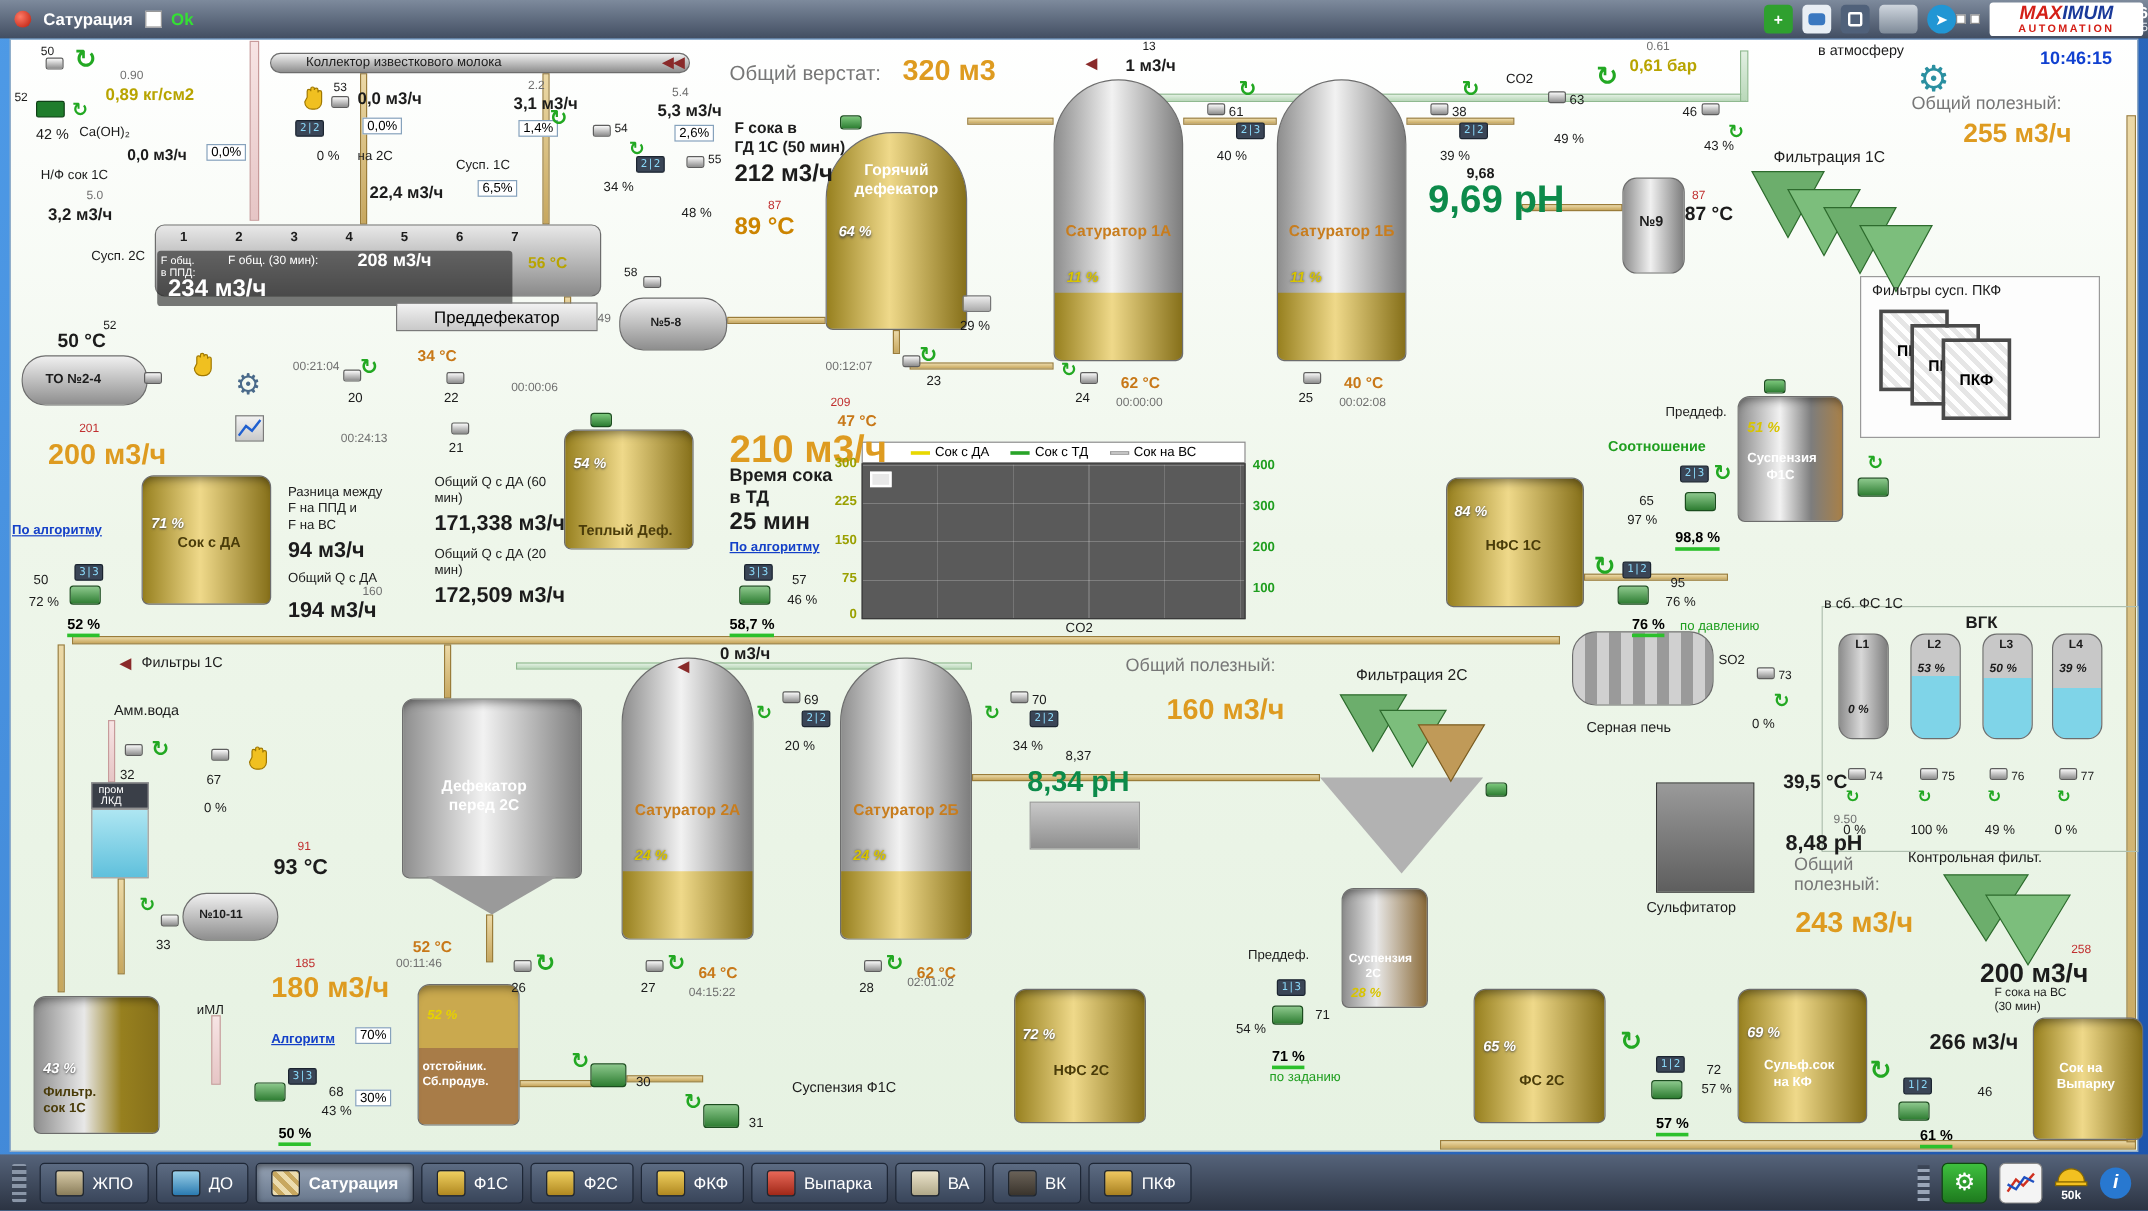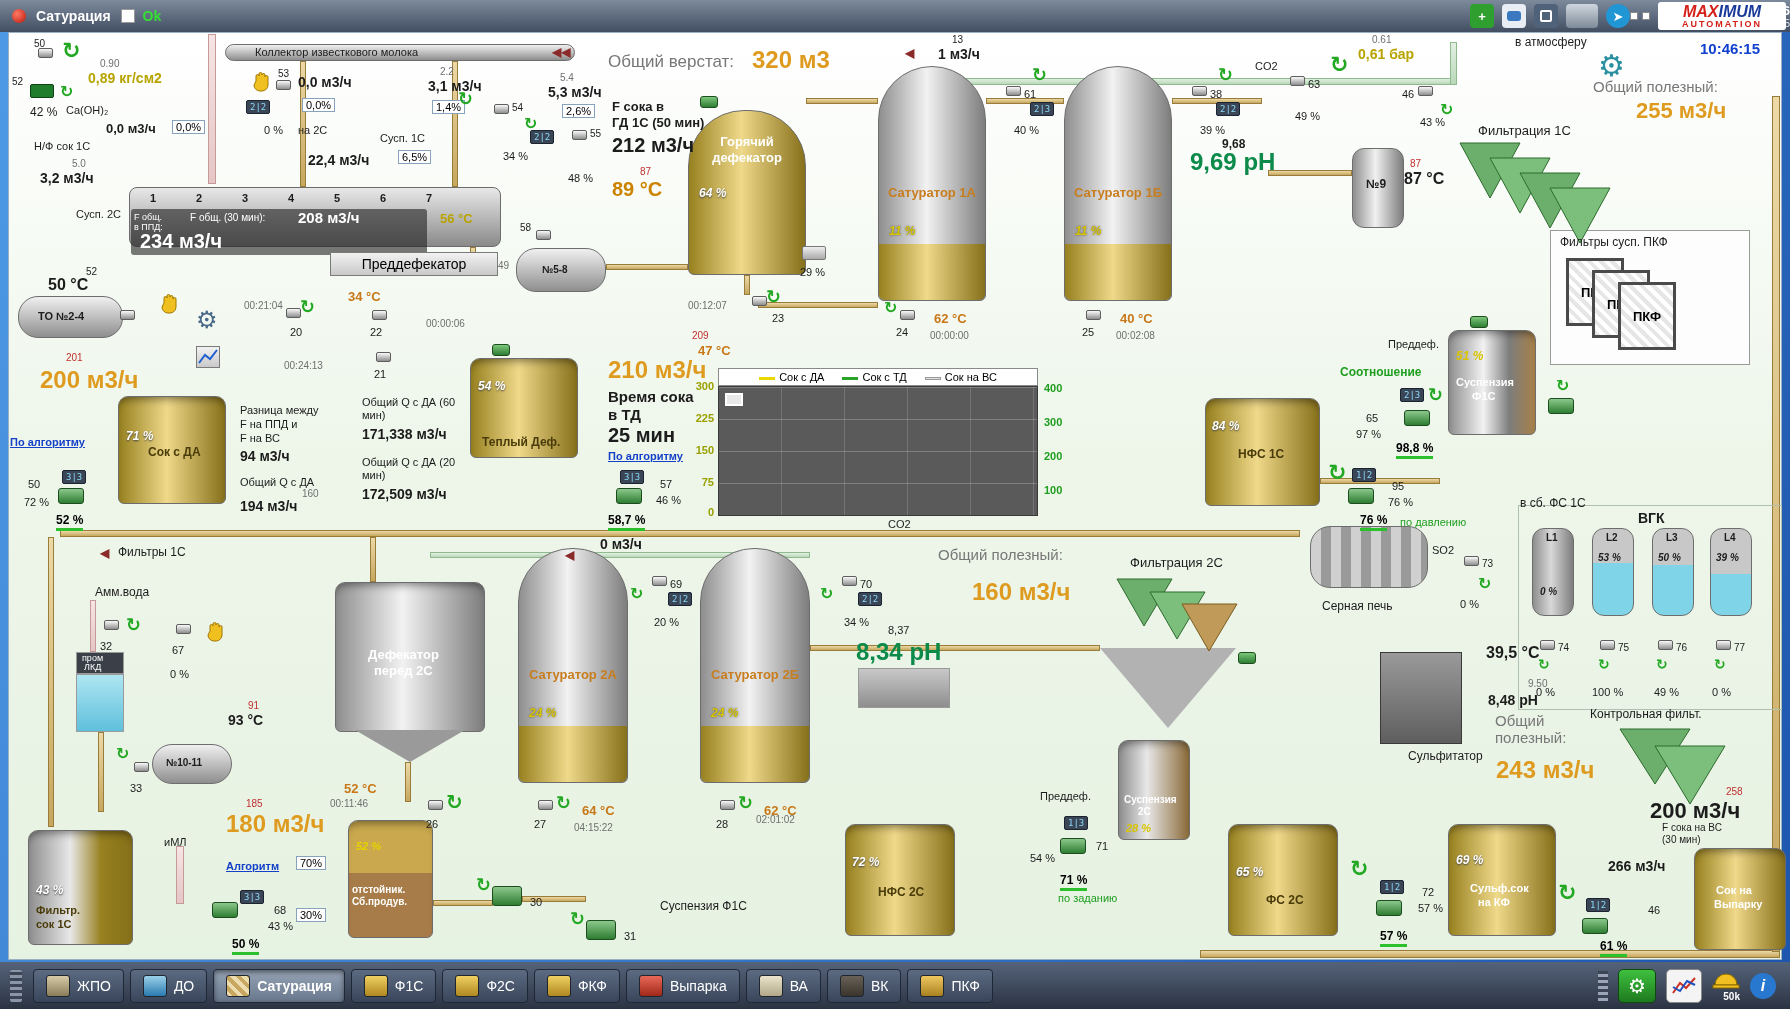--- a/index.html
+++ b/index.html
@@ -4,22 +4,22 @@
 <style>
 *{margin:0;padding:0;box-sizing:border-box}
 html,body{width:1790px;height:1009px;overflow:hidden}
 body{font-family:"Liberation Sans",sans-serif;background:linear-gradient(120deg,#4e9ae6,#1d55ad);position:relative}
 .titlebar{position:absolute;left:0;top:0;width:1790px;height:32px;background:linear-gradient(#7d8a9c,#424e62);display:flex;align-items:center;color:#fff;z-index:50}
 .canvas{position:absolute;left:8px;top:32px;width:1774px;height:928px;background:linear-gradient(#ffffff,#eef6ea 45%,#e6f2e2);border:1px solid #9ab0c4;z-index:1}
 .taskbar{position:absolute;left:0;bottom:0;width:1790px;height:47px;background:linear-gradient(#55637a,#2b3342);display:flex;align-items:center;z-index:50}
 .t{position:absolute;white-space:nowrap;line-height:1.15;font-size:12px;color:#1c1c1c;z-index:10}
 .b{font-weight:bold}.i{font-style:italic}
 .f9{font-size:9px}.f10{font-size:10px}.f11{font-size:11px}.f13{font-size:13px}.f14{font-size:14px}
-.f15{font-size:15px}.f16{font-size:16px}.f17{font-size:17px}.f18{font-size:14px}.f20{font-size:20px}
-.f22{font-size:22px}.f24{font-size:24px}.f26{font-size:24px}
+.f15{font-size:15px}.f16{font-size:16px}.f17{font-size:17px}.f18{font-size:18px}.f20{font-size:20px}
+.f22{font-size:22px}.f24{font-size:24px}.f26{font-size:32px}
 .org{color:#de9b20}.red{color:#c03030}.grn{color:#1f9e1f}.dgr{color:#0c8a4a}
 .gry{color:#6f6f6f}.ylw{color:#b8a400}.wht{color:#fff}.orng{color:#c87818}.dk{color:#4a3c0a}
 .lnk{color:#1440c8;font-weight:bold;text-decoration:underline;font-size:11px}
 .setg{color:#000;font-weight:bold;font-size:12px;border-bottom:3px solid #2cc02c}
 .inbox{position:absolute;background:#fff;border:1px solid #86a2bc;font-size:11px;padding:0 3px;z-index:11}
 .disp{position:absolute;background:#3a4556;color:#8ad8f8;border:1px solid #1b2430;border-radius:2px;font-size:9px;padding:1px 3px;font-family:"DejaVu Sans Mono",monospace;z-index:11}
 .dispg{position:absolute;background:#1f7d2c;border:1px solid #0f4016;border-radius:2px;width:24px;height:14px;z-index:11}
 .sens{position:absolute;background:linear-gradient(#eee,#aaa);border:1px solid #777;width:24px;height:14px;border-radius:2px;z-index:11}
 .valve{position:absolute;width:15px;height:10px;background:linear-gradient(#fafafa,#8e8e8e);border:1px solid #5e5e5e;border-radius:2px;z-index:12}
 .rec{position:absolute;color:#22a822;font-weight:bold;z-index:12;font-family:"DejaVu Sans",sans-serif}
@@ -445,21 +445,21 @@
 <span class="t f10 gry" style="left:1528px;top:678px">9.50</span>
 <span class="t b f18" style="left:1488px;top:692px">8,48 pH</span>
 <span class="t f11" style="left:1432px;top:544px">SO2</span>
 <div class="valve" style="left:1464px;top:556px"></div>
 <span class="t f10" style="left:1482px;top:558px">73</span>
 <span class="rec" style="left:1478px;top:574px;font-size:16px">↻</span>
 <span class="t f11" style="left:1460px;top:598px">0 %</span>
 <div class="hcyl" style="left:1310px;top:526px;width:118px;height:62px;background:repeating-linear-gradient(90deg,#d0d0d0 0 10px,#9a9a9a 10px 20px)"></div>
 <span class="t f12" style="left:1322px;top:600px">Серная печь</span>
 <div class="panelbox" style="left:1380px;top:652px;width:82px;height:92px;background:linear-gradient(#9a9a9a,#5e5e5e);border:1px solid #3a3a3a"></div>
-<span class="t f12" style="left:1408px;top:750px">Сульфитатор</span>
+<span class="t f12" style="left:1372px;top:750px">Сульфитатор</span>
 
 <span class="t b f14" style="left:600px;top:536px">0 м3/ч</span>
 <span class="arr" style="left:565px;top:548px">◀</span>
 <span class="t f11" style="left:888px;top:518px">CO2</span>
 <div class="valve" style="left:652px;top:576px"></div>
 <span class="rec" style="left:630px;top:584px;font-size:16px">↻</span>
 <span class="t f11" style="left:670px;top:578px">69</span>
 <span class="disp" style="left:668px;top:592px">2|2</span>
 <span class="t f11" style="left:654px;top:616px">20 %</span>
 <div class="valve" style="left:842px;top:576px"></div>
@@ -659,21 +659,21 @@
     </div>
   <div style="margin-left:auto;display:flex;align-items:center;gap:10px;padding-right:14px">
     <div style="width:10px;height:30px;background:repeating-linear-gradient(0deg,#9aa6b8 0 3px,#3a4455 3px 6px)"></div>
     <div style="width:38px;height:34px;background:linear-gradient(#3ec03e,#1e7a1e);border:1px solid #0e4a0e;border-radius:5px;color:#fff;display:flex;align-items:center;justify-content:center;font-size:20px">⚙</div>
     <div style="width:36px;height:34px;background:#f4f4f4;border:1px solid #888;border-radius:5px;display:flex;align-items:center;justify-content:center">
         <svg width="26" height="22" viewBox="0 0 26 22">
           <polyline points="2,18 9,8 15,13 24,3" fill="none" stroke="#d03020" stroke-width="2"></polyline>
           <polyline points="2,12 9,16 16,6 24,10" fill="none" stroke="#2050c0" stroke-width="2"></polyline>
         </svg>
       </div>
-    <div style="text-align:right">
+    <div style="text-align:center">
       <svg width="28" height="22" viewBox="0 0 28 22">
           <path d="M3 16 a11 11 0 0 1 22 0 z" fill="#f2c020" stroke="#8a6a00"></path>
           <rect x="1" y="16" width="26" height="3" fill="#f2c020" stroke="#8a6a00"></rect>
         </svg>
       <div class="f10 wht b">50k</div>
     </div>
     <div style="width:26px;height:26px;border-radius:50%;background:#2878d0;color:#fff;display:flex;align-items:center;justify-content:center;font-weight:bold;font-style:italic">i</div>
   </div>
 </div>
 

